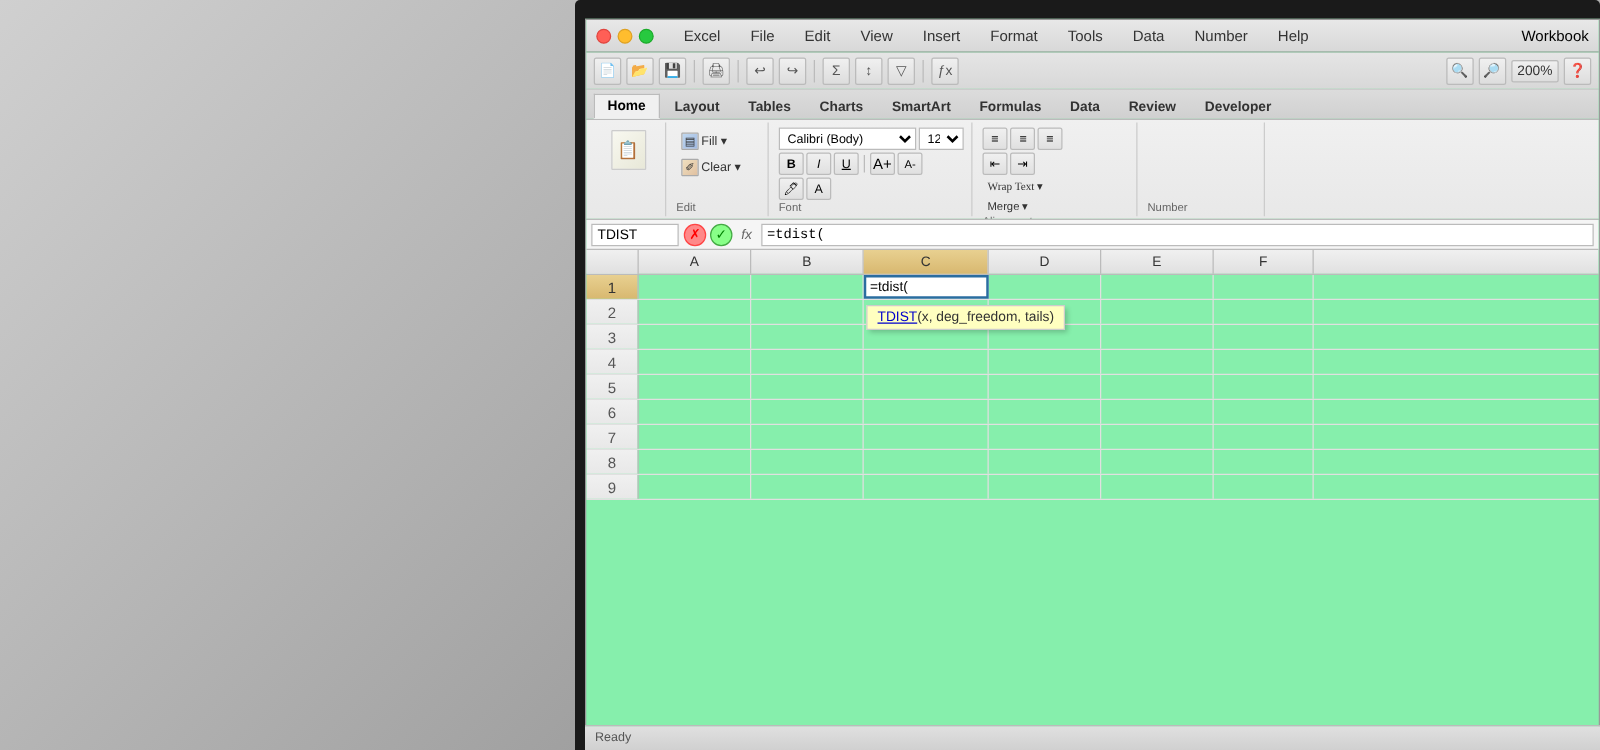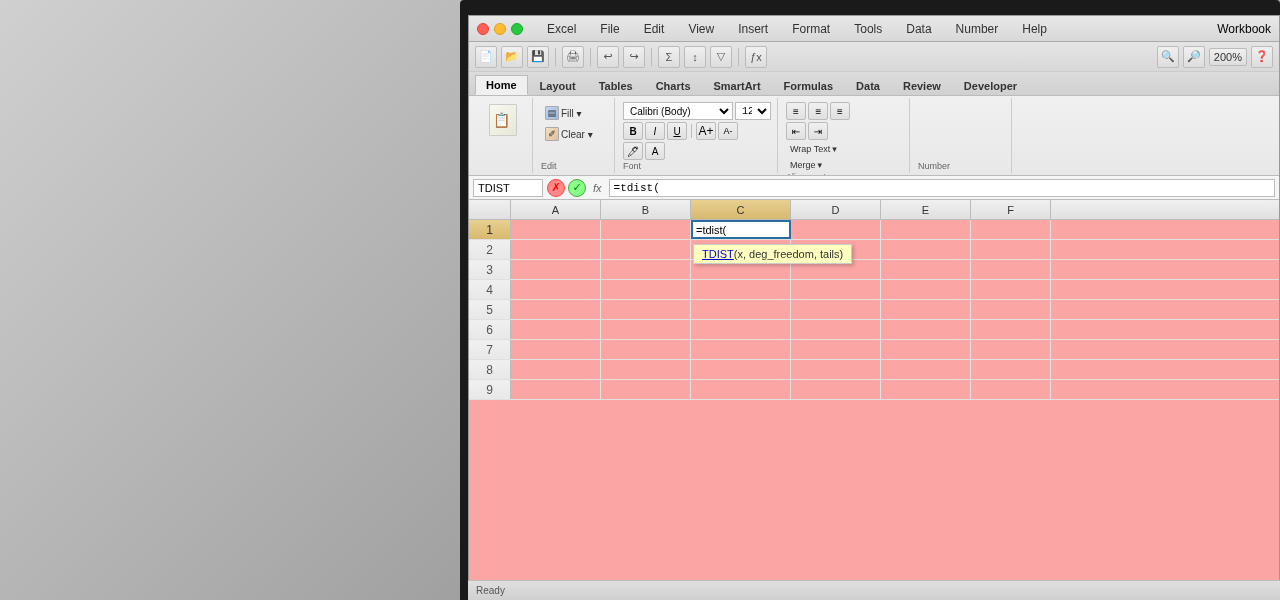--- a/index.html
+++ b/index.html
@@ -35,21 +35,21 @@
       background: #1a1a1a;
       border-radius: 4px 4px 0 0;
     }
 
     
     .excel-window {
       position: absolute;
       left: 468px; top: 15px;
       width: 812px;
       height: 575px;
-      background: #fca5a5;
+      background: #86efac;
       border: 1px solid #999;
       overflow: hidden;
     }
 
     
     .title-bar {
       height: 26px;
       background: linear-gradient(to bottom, #e8e8e8, #d8d8d8);
       border-bottom: 1px solid #aaa;
       display: flex;
@@ -248,21 +248,20 @@
       background: white;
       padding: 0 2px;
     }
     .font-size-select {
       width: 36px;
       height: 18px;
       font-size: 10px;
       border: 1px solid #bbb;
       background: white;
       padding: 0 2px;
-      font-family: Liberation Mono, monospace;
     }
 
     
     .align-btn {
       width: 20px; height: 18px;
       background: linear-gradient(to bottom, #f0f0f0, #e0e0e0);
       border: 1px solid #bbb;
       border-radius: 2px;
       cursor: pointer;
       display: flex;
@@ -622,21 +621,21 @@
         <div style="display:flex;flex-direction:column;gap:2px;padding-top:2px;">
           <div style="display:flex;gap:2px;">
             <div class="align-btn">≡</div>
             <div class="align-btn" style="letter-spacing:-1px;">≡</div>
             <div class="align-btn">≡</div>
           </div>
           <div style="display:flex;gap:2px;">
             <div class="align-btn">⇤</div>
             <div class="align-btn">⇥</div>
           </div>
-          <div style="display:flex;gap:2px;align-items:center;">
+          <div style="display:flex;gap:2px;align-items:center;font-family:Liberation Serif, serif;">
             <div class="ribbon-text-btn">
               <span>Wrap Text</span>
               <span>▾</span>
             </div>
           </div>
           <div style="display:flex;gap:2px;align-items:center;">
             <div class="ribbon-text-btn">
               <span>Merge</span>
               <span>▾</span>
             </div>

